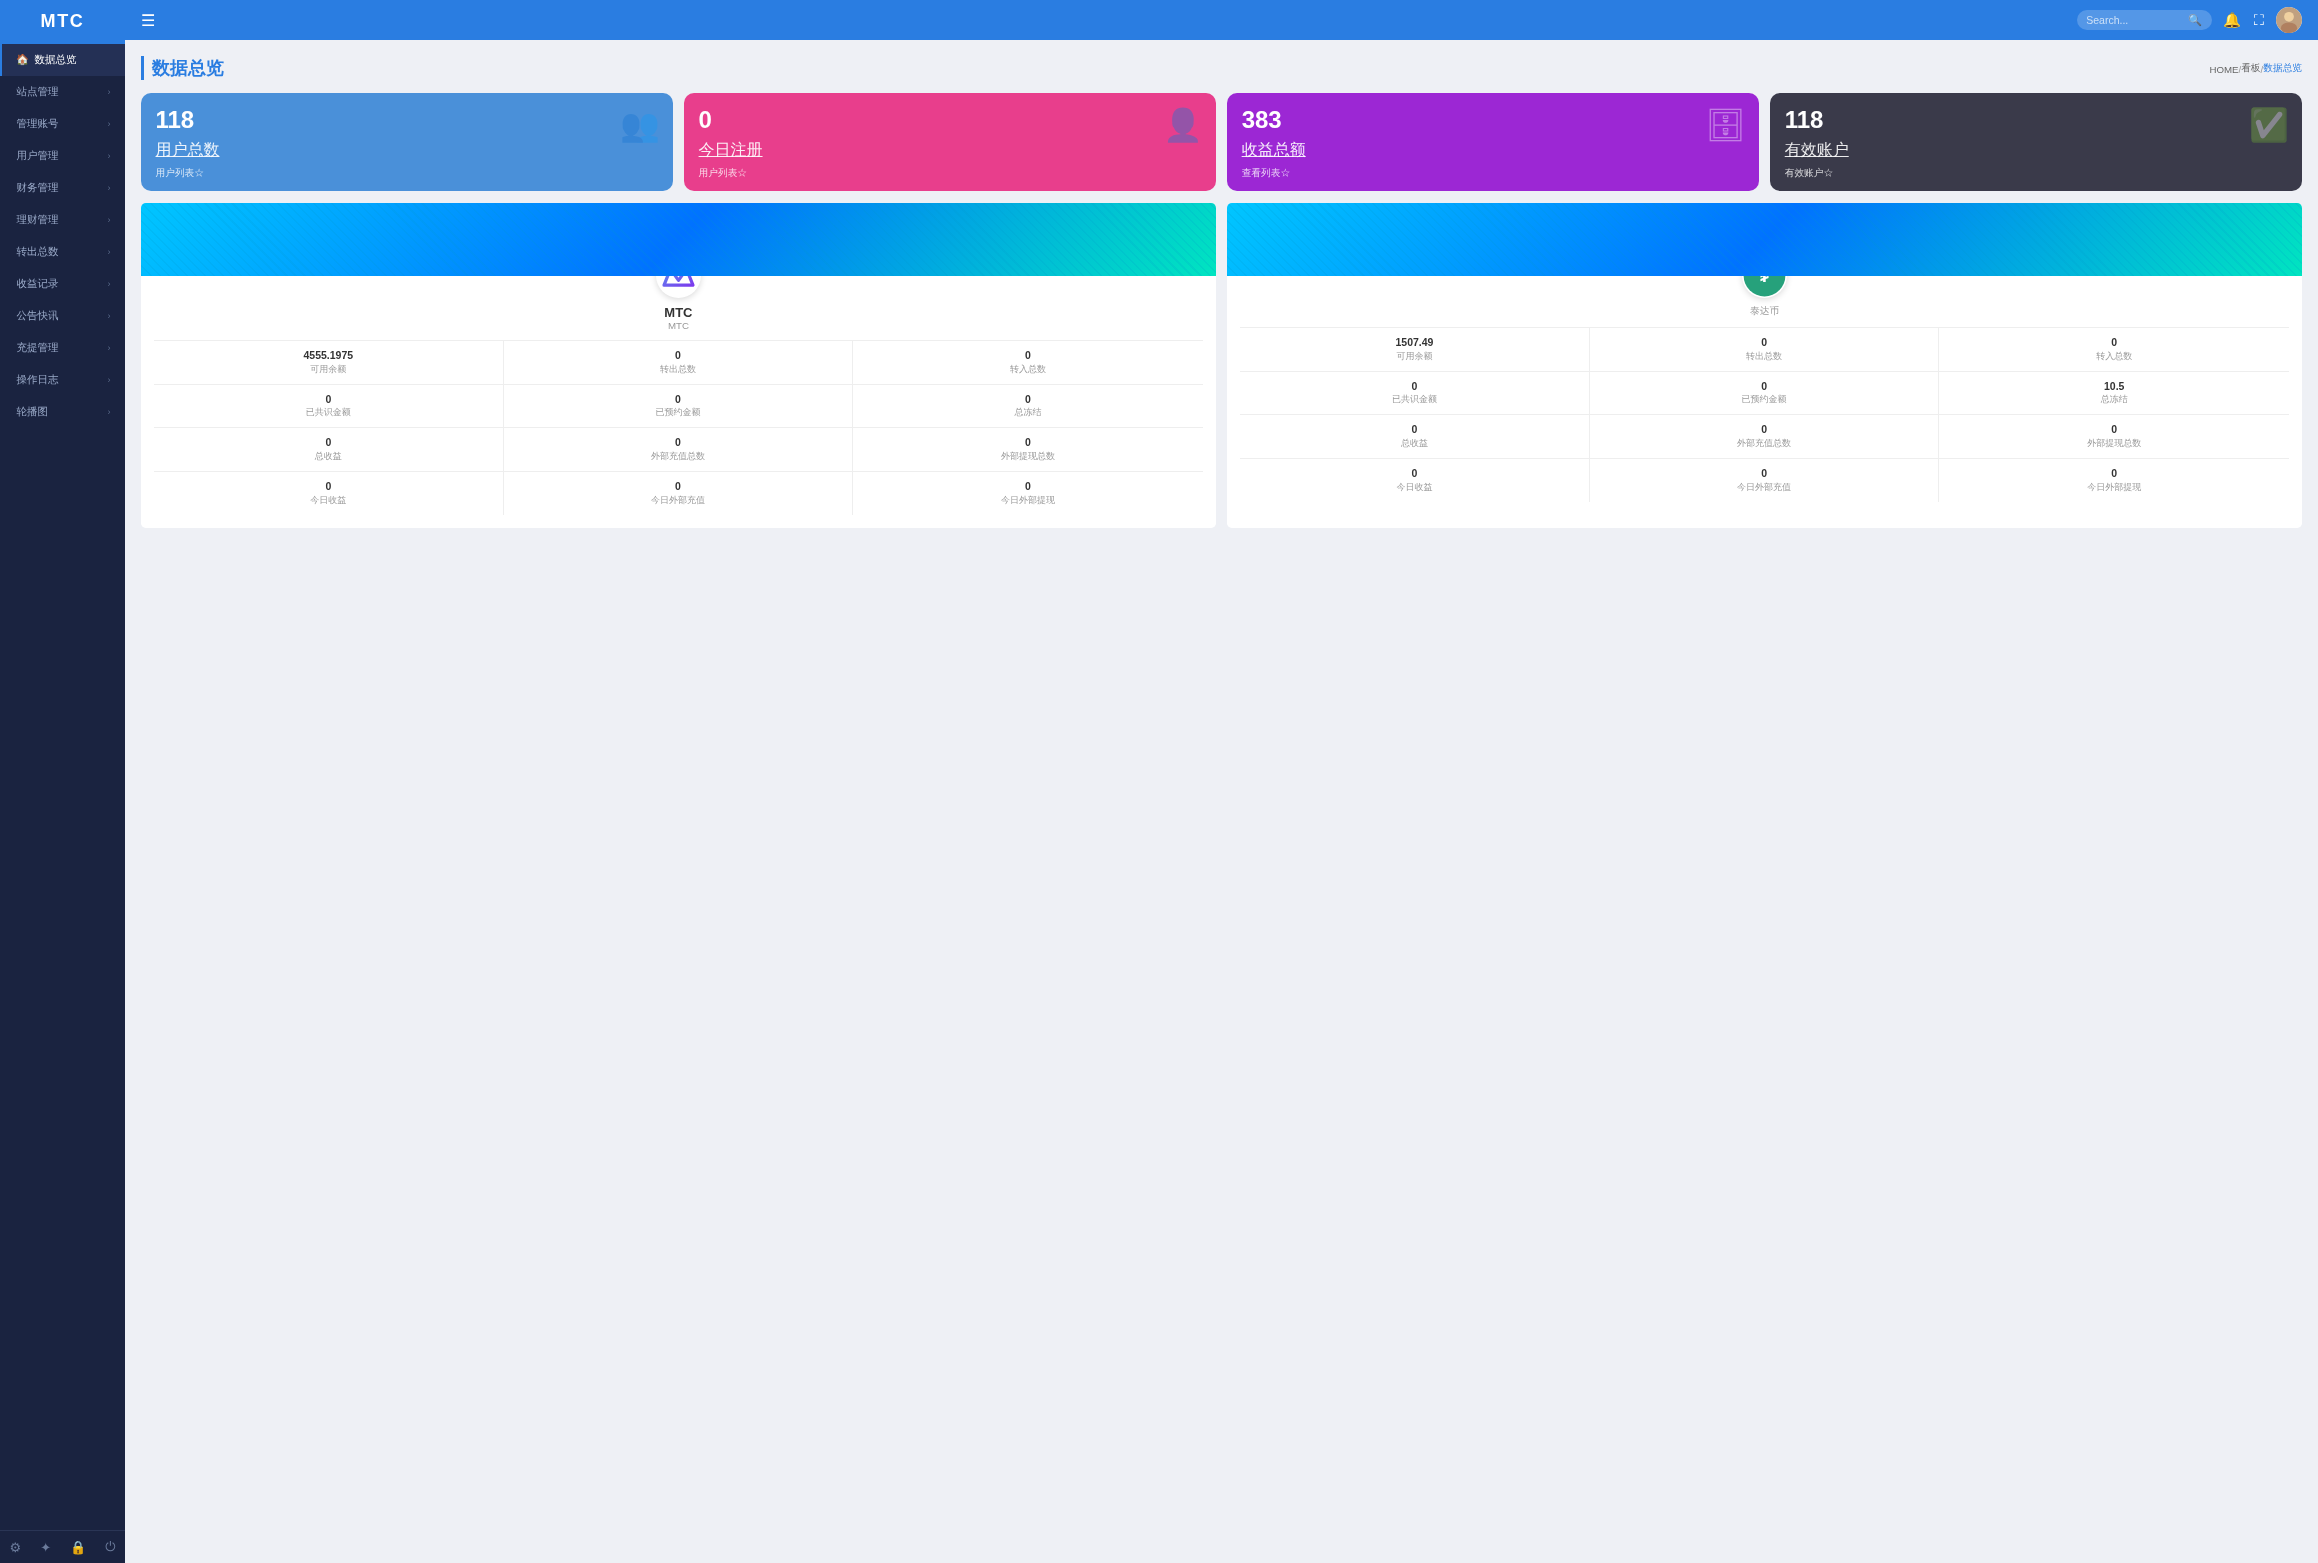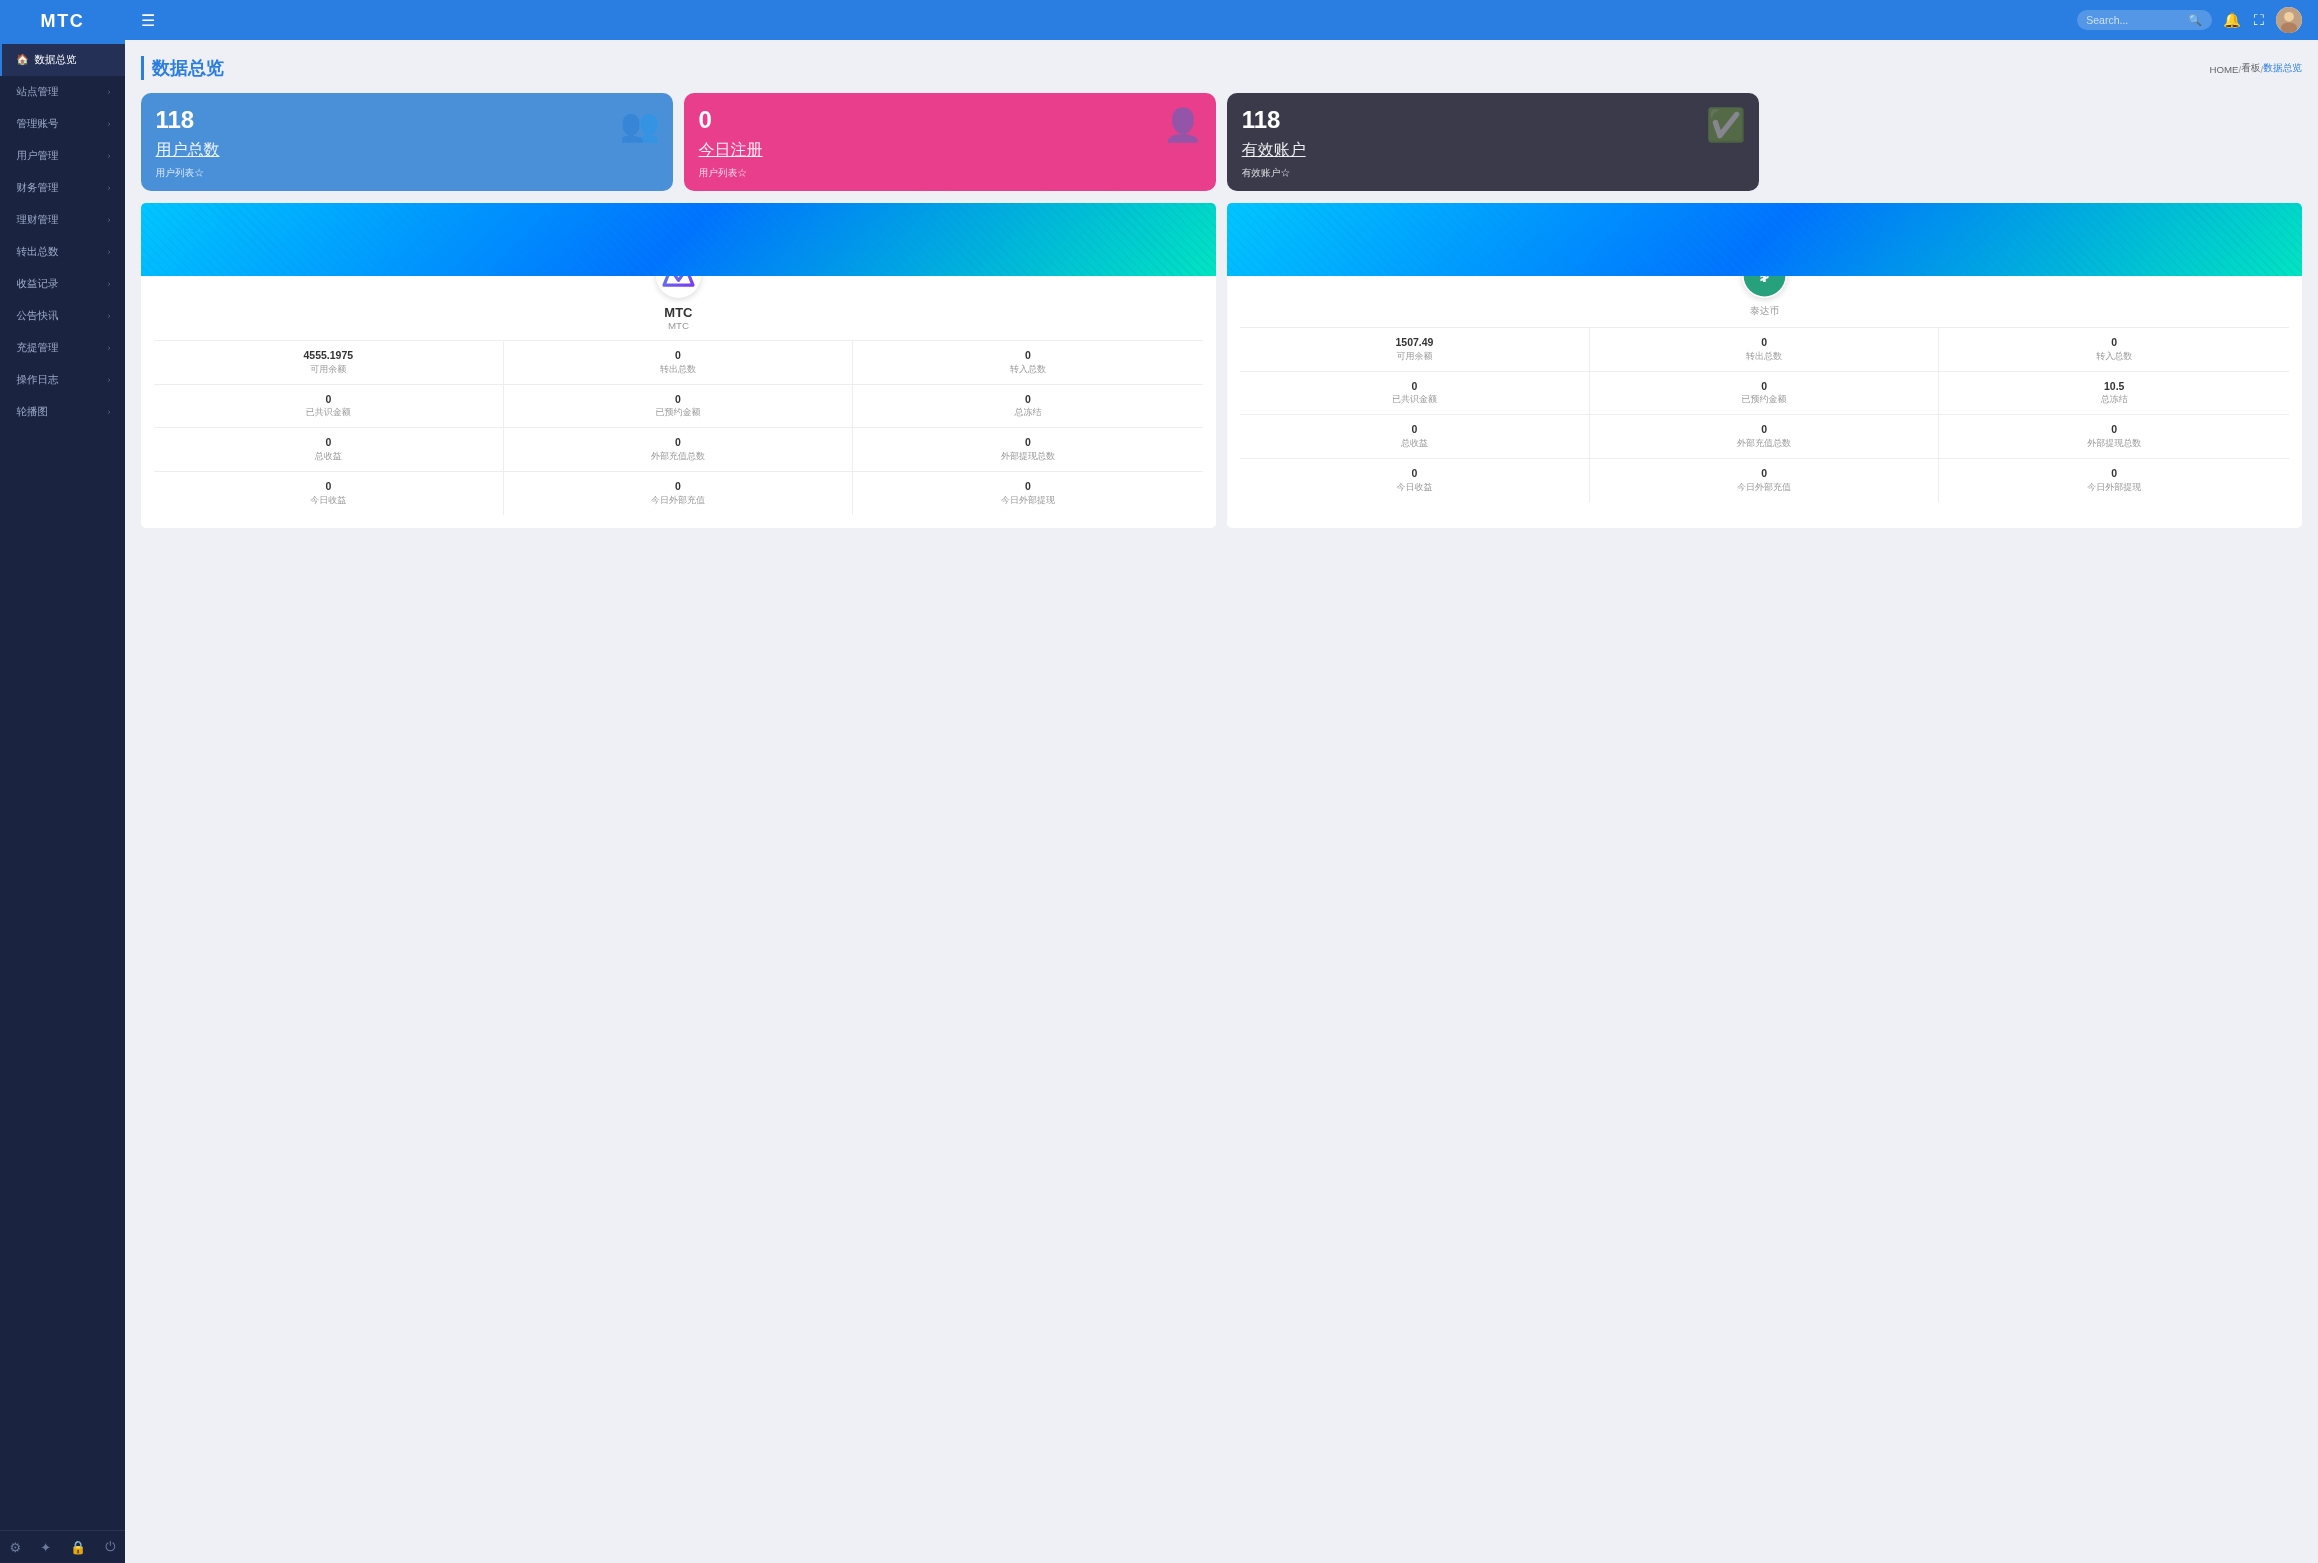--- a/index.html
+++ b/index.html
@@ -353,20 +353,26 @@
     <div class="stat-number">118</div>
     <div class="stat-label">用户总数</div>
     <div class="stat-link">用户列表☆</div>
     <div class="stat-icon">👥</div>
   </div>
         <div class="stat-card stat-card-pink">
     <div class="stat-number">0</div>
     <div class="stat-label">今日注册</div>
     <div class="stat-link">用户列表☆</div>
     <div class="stat-icon">👤</div>
+  </div>
+        <div class="stat-card stat-card-purple">
+    <div class="stat-number">383</div>
+    <div class="stat-label">收益总额</div>
+    <div class="stat-link">查看列表☆</div>
+    <div class="stat-icon">🗄</div>
   </div>
         <div class="stat-card stat-card-dark">
     <div class="stat-number">118</div>
     <div class="stat-label">有效账户</div>
     <div class="stat-link">有效账户☆</div>
     <div class="stat-icon">✅</div>
   </div>
       </div>
 
     <div class="currency-panels">

